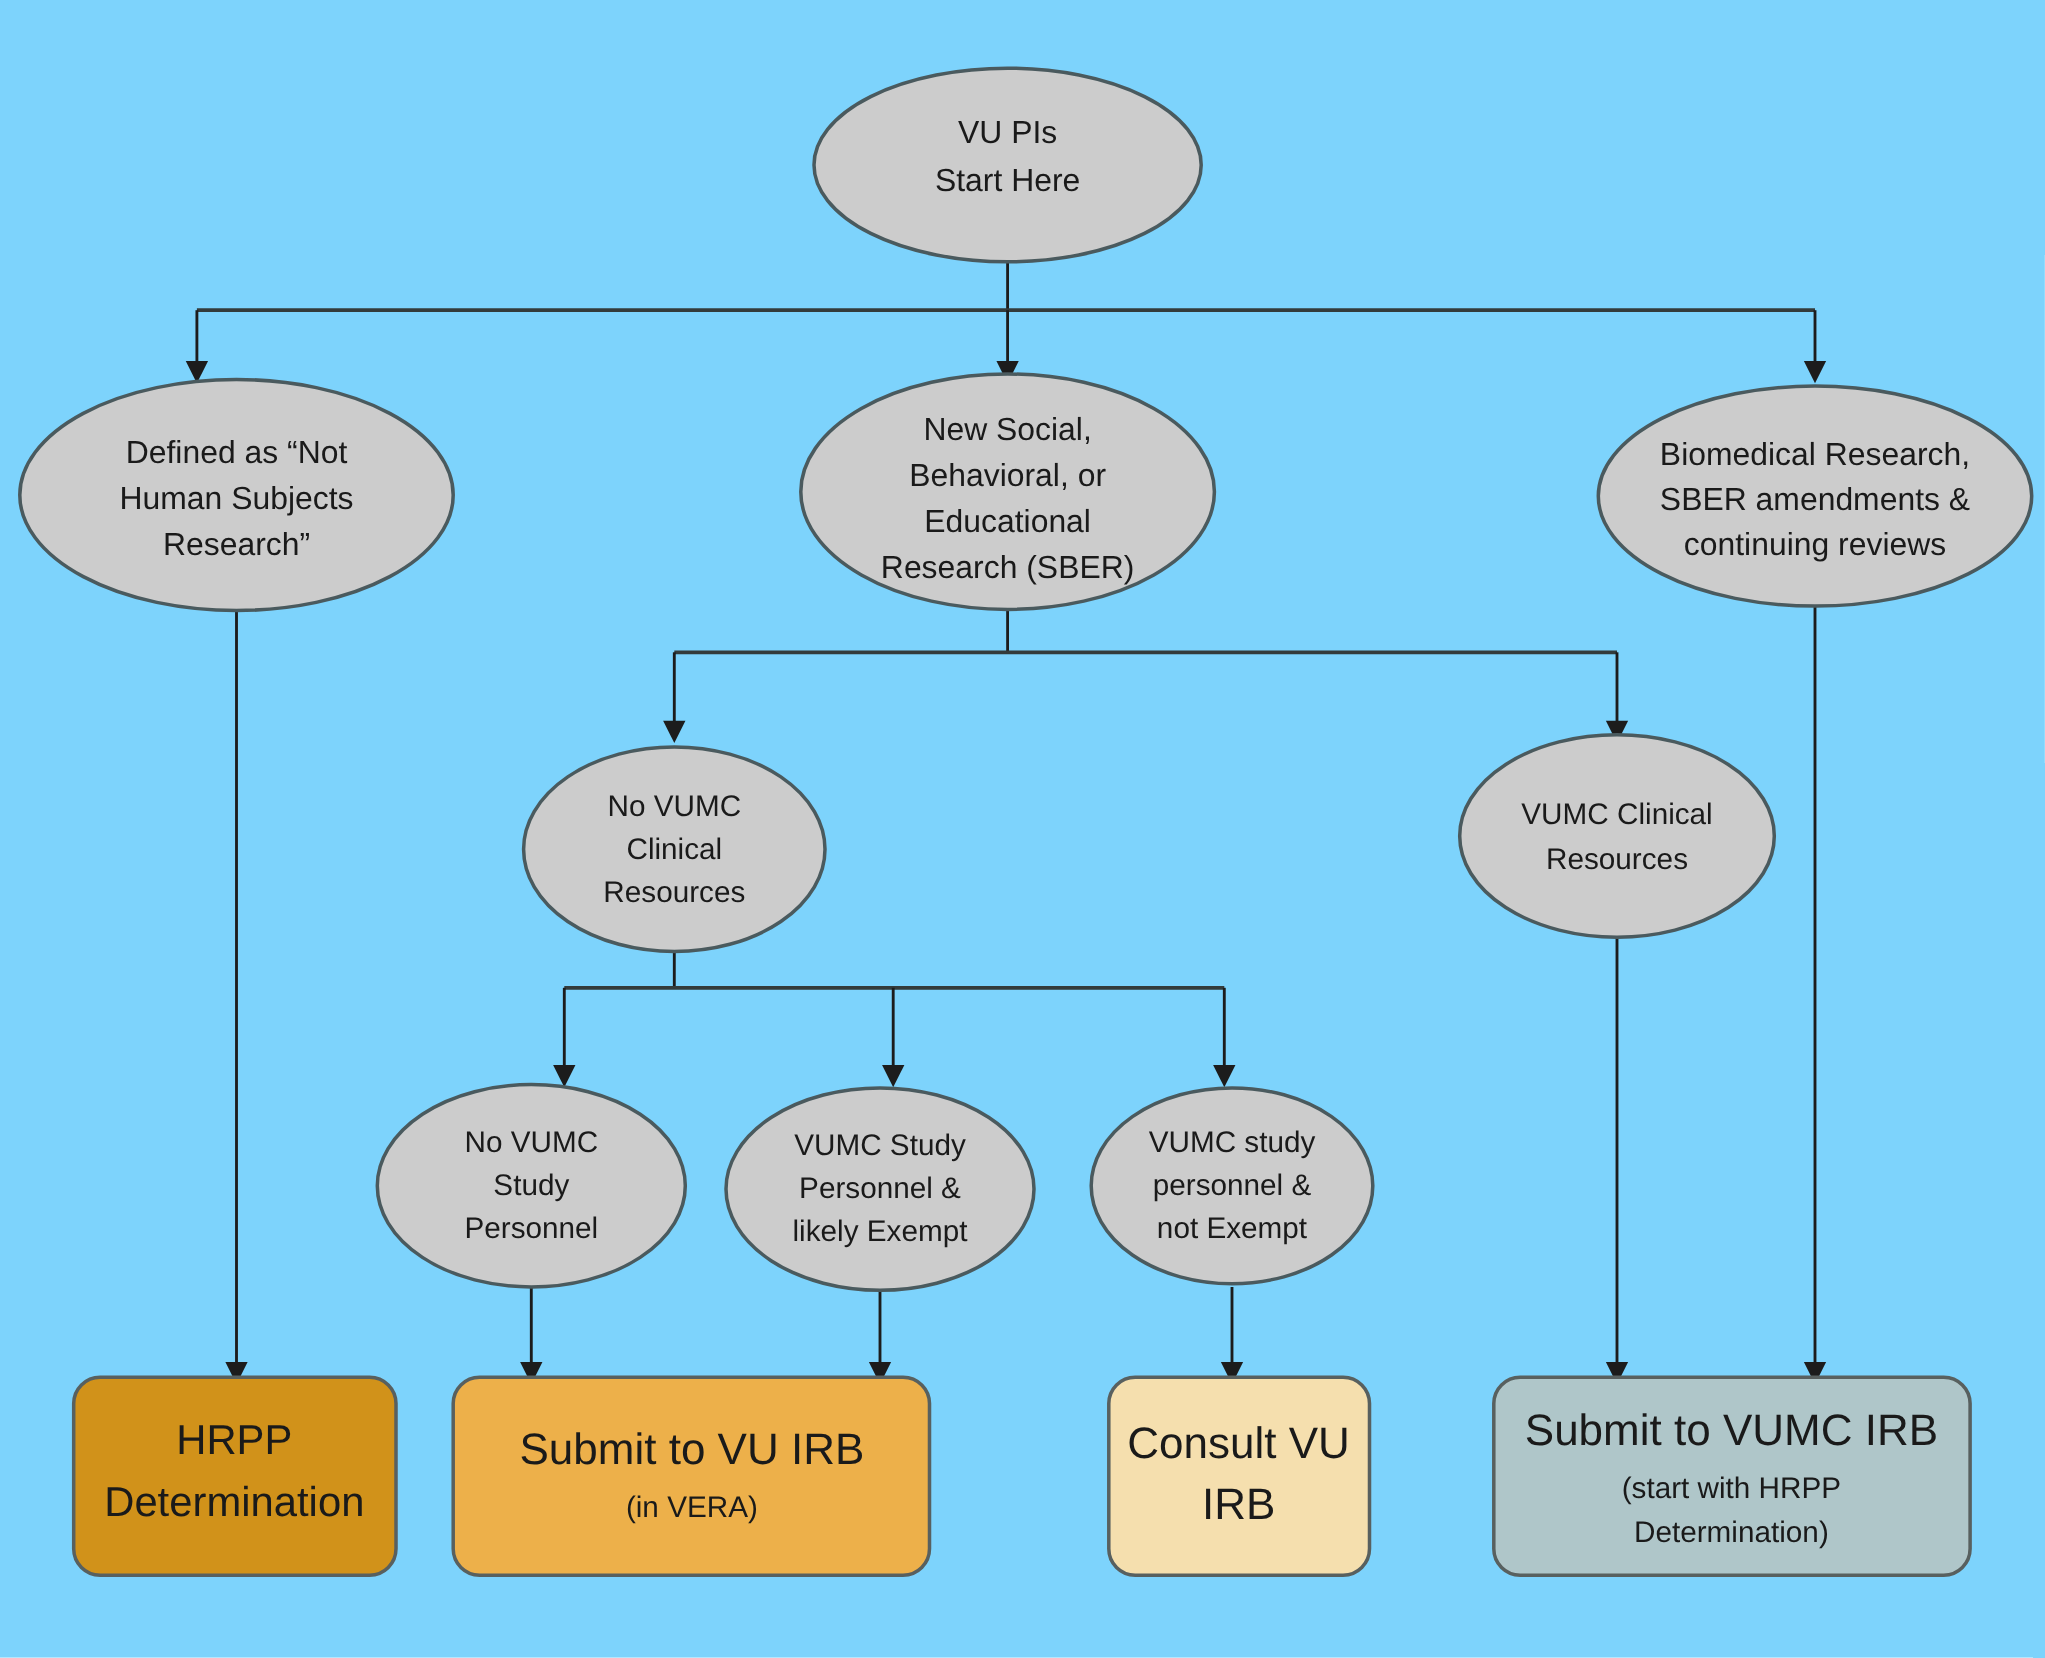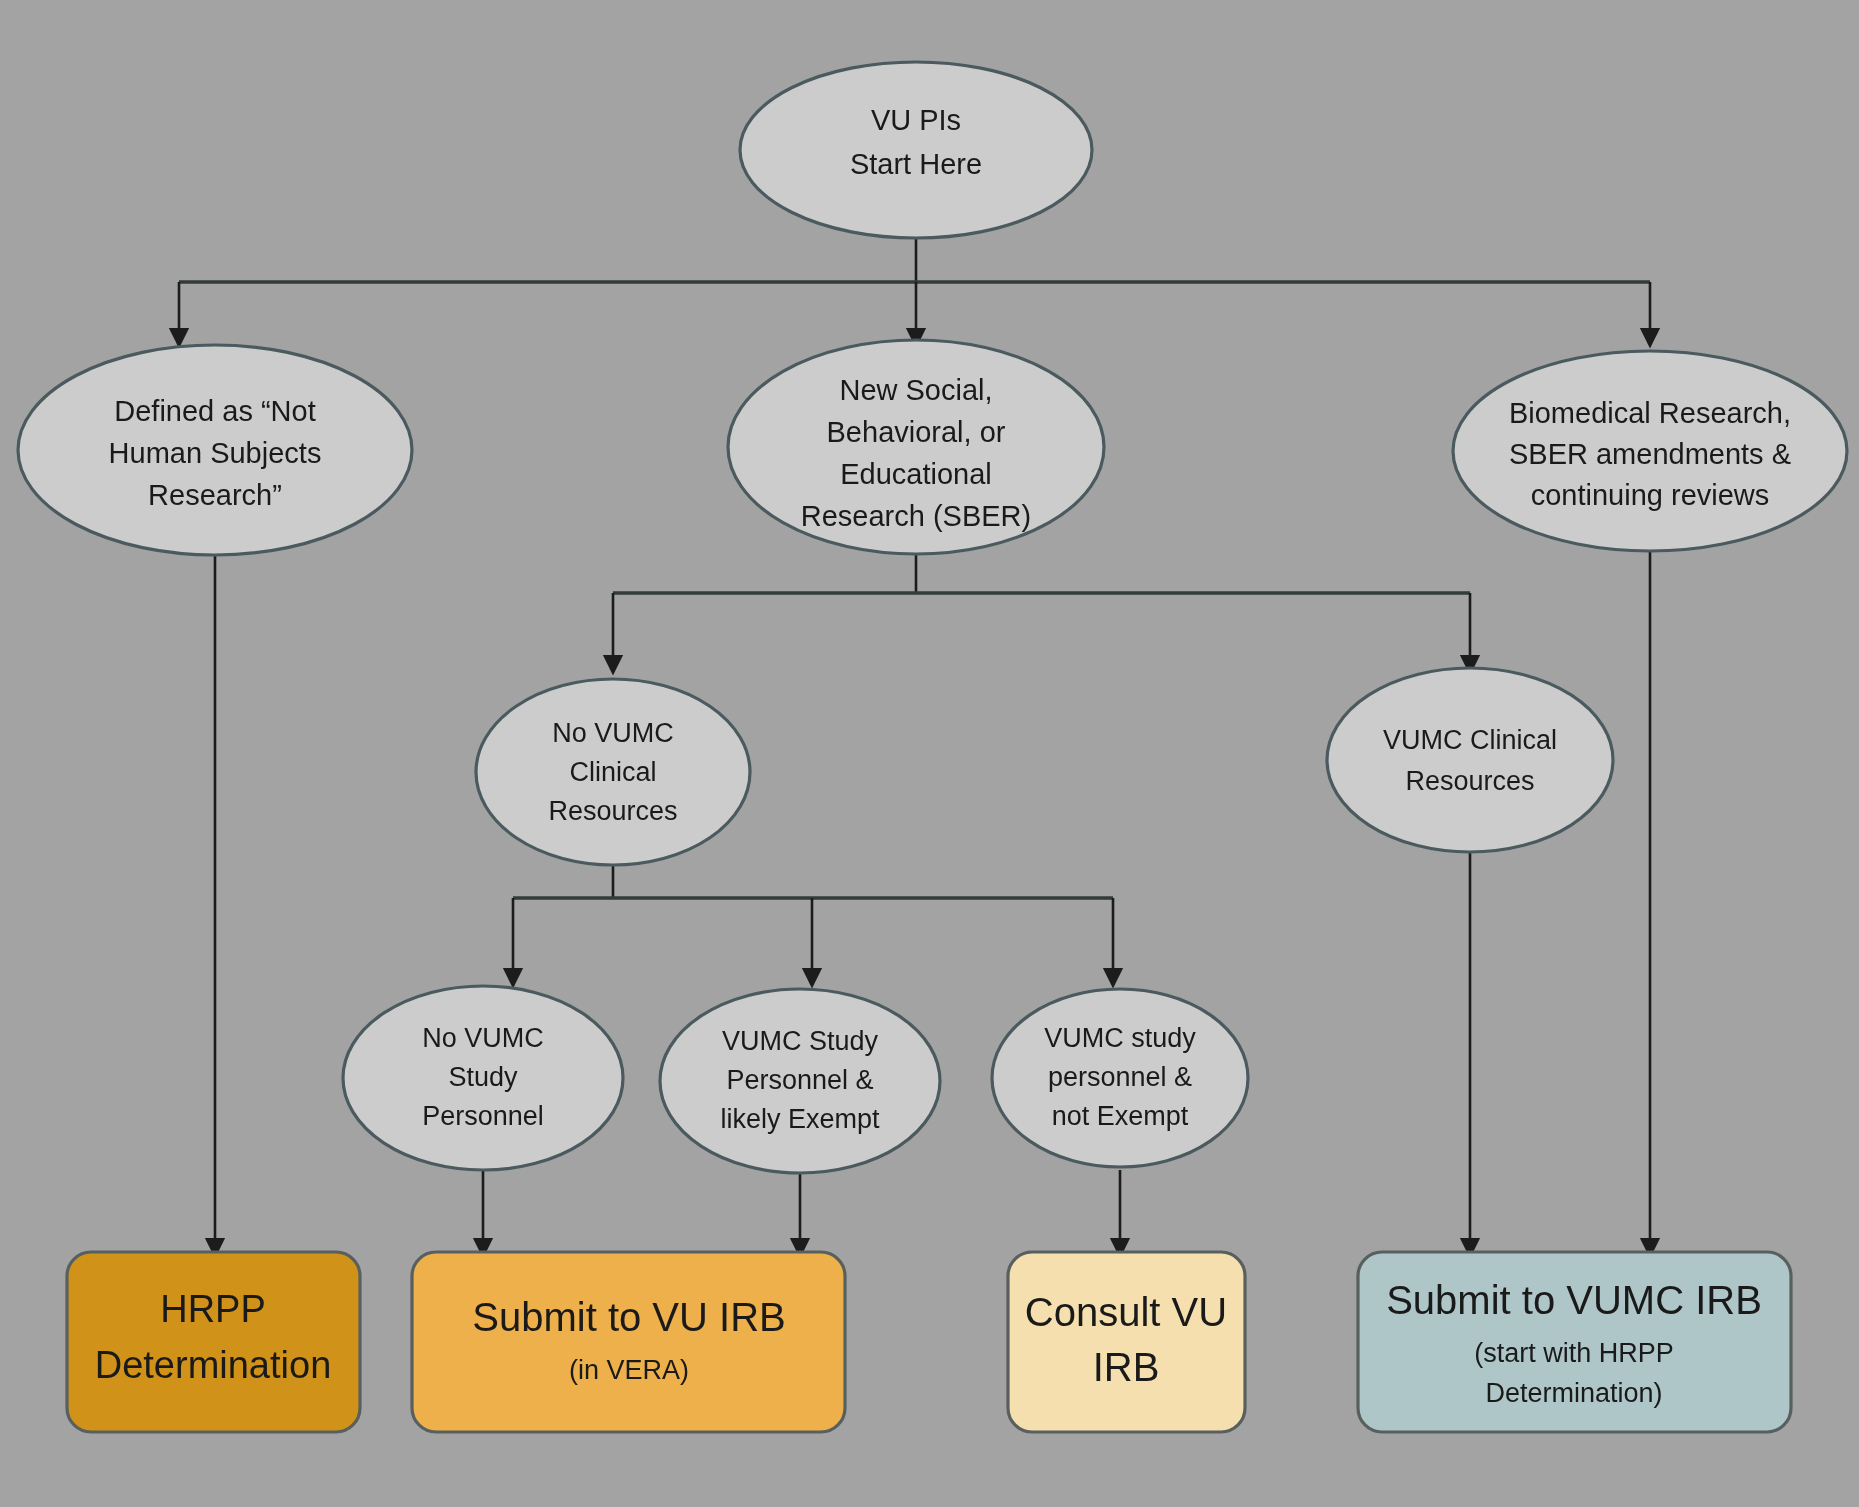--- a/index.html
+++ b/index.html
@@ -10,21 +10,21 @@
   body {
     width: 1859px;
     height: 1507px;
     font-family: "Liberation Sans", sans-serif;
     overflow: hidden;
   }
   #flow-root {
     position: relative;
     width: 1859px;
     height: 1507px;
-    background: #a3a3a3;
+    background: #7dd3fc;
   }
   svg#flow-svg {
     position: absolute;
     left: 0;
     top: 0;
     width: 1859px;
     height: 1507px;
     display: block;
   }
   .node-ellipse {

